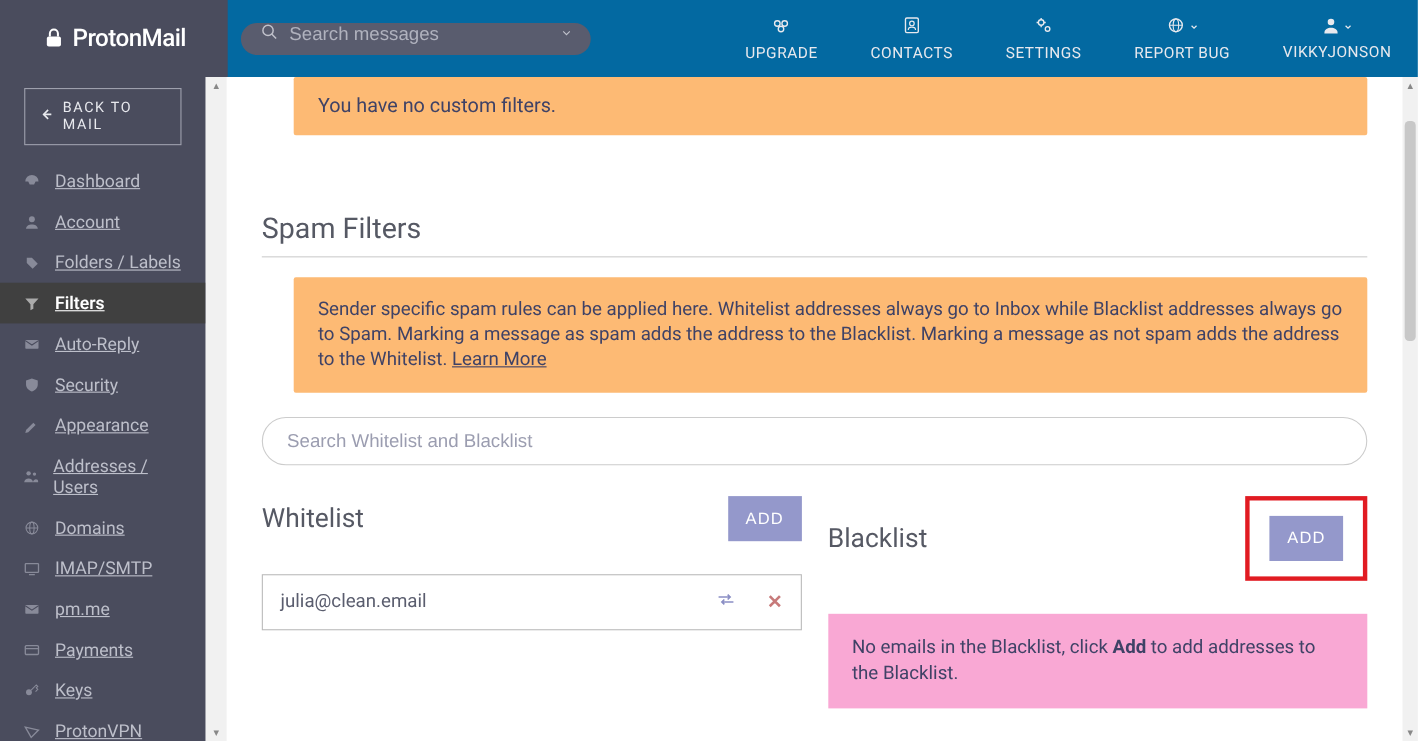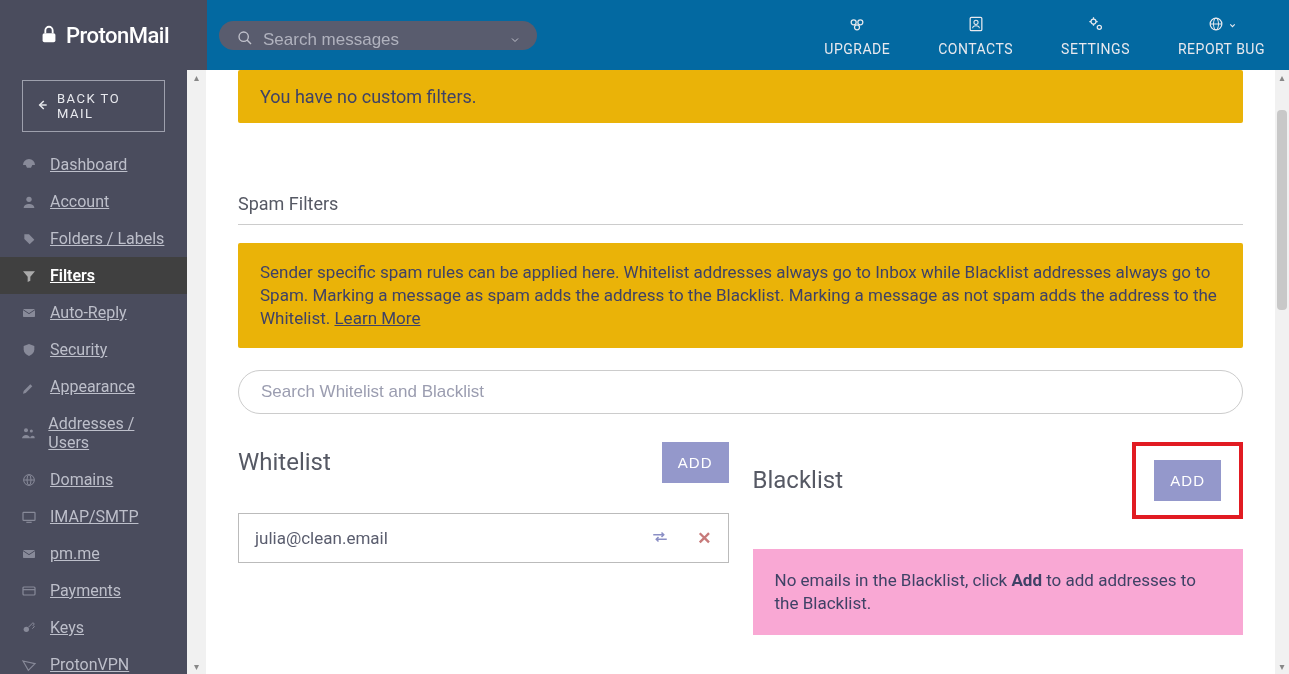--- a/index.html
+++ b/index.html
@@ -48,21 +48,21 @@
       margin-right: 6px;
       display: inline-flex;
     }
     .search-box {
       background: #595c6e;
       border-radius: 20px;
       height: 29px;
       width: 318px;
       margin-left: 12px;
       display: flex;
-      align-items: flex-end;
+      align-items: flex-start;
       padding: 0 18px;
       position: relative;
     }
     .search-icon {
       color: #c1c2cc;
       margin-right: 10px;
     }
     .search-input {
       background: transparent;
       border: none;
@@ -161,33 +161,34 @@
     }
     .scroll-strip .arrow-up { top: 2px; }
     .scroll-strip .arrow-down { bottom: 2px; }
     .content {
       flex: 1;
       background: #fff;
       overflow-y: auto;
       padding: 0 32px 30px 32px;
     }
     .info-box {
-      background: #eab308;
+      background: #fdba74;
       color: #3f4266;
       font-size: 18px;
       padding: 24px;
       margin-top: 0;
       border-radius: 2px;
+      margin-left: 29px;
     }
     .info-box-filters {
       padding: 16px 22px;
       margin-bottom: 70px;
     }
     .section-title {
-      font-size: 18px;
+      font-size: 26px;
       color: #565964;
       font-weight: 400;
       margin-bottom: 10px;
     }
     hr.sep {
       border: none;
       border-top: 1px solid #ccc;
       margin-bottom: 18px;
     }
     .info-box-spam {
@@ -361,20 +362,36 @@
                 <line x1="5" y1="12" x2="19" y2="12" stroke="#e8e9ee" stroke-width="1.2"></line>
               </svg>
           </span>
           <span>
             <svg width="9" height="9" viewBox="0 0 24 24">
                 <path d="M6 9l6 6 6-6" stroke="#e8e9ee" stroke-width="3" fill="none"></path>
               </svg>
           </span>
         </span>
         <span>REPORT BUG</span>
+      </div>
+      <div class="topnav-item">
+        <span class="iconrow">
+          <span>
+            <svg width="18" height="18" viewBox="0 0 24 24" fill="#e8e9ee">
+                <circle cx="12" cy="8" r="4"></circle>
+                <path d="M4 21c0-4 4-6 8-6s8 2 8 6v1H4z"></path>
+              </svg>
+          </span>
+          <span>
+            <svg width="9" height="9" viewBox="0 0 24 24">
+                <path d="M6 9l6 6 6-6" stroke="#e8e9ee" stroke-width="3" fill="none"></path>
+              </svg>
+          </span>
+        </span>
+        <span>VIKKYJONSON</span>
       </div>
     </div>
   </div>
 
   <div class="main-area">
     <div class="sidebar">
       <div class="back-btn">
         <span>
           <svg width="14" height="14" viewBox="0 0 24 24">
               <path d="M15 5l-7 7 7 7" stroke="#e8e9ee" stroke-width="2.5" fill="none"></path>

